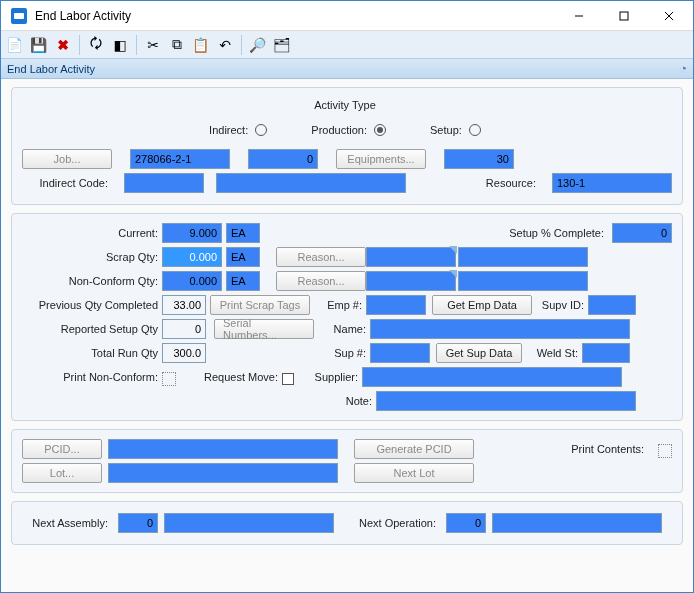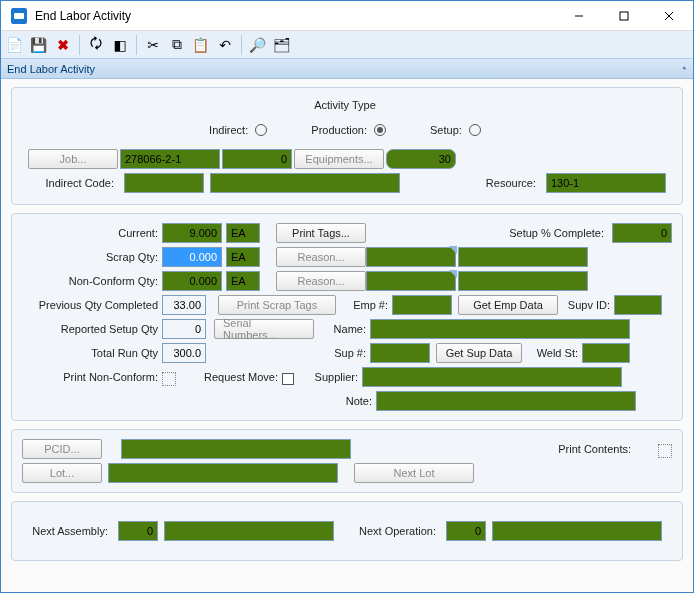--- a/index.html
+++ b/index.html
@@ -21,21 +21,21 @@
 .tabrow { height: 24px; background: #fafafa; display: flex; align-items: flex-end; padding: 0 2px; border-bottom: 1px solid #a0a0a0; }
 .tab { padding: 4px 12px; border: 1px solid #a0a0a0; border-bottom: none; background: #f2f2f2; margin-right: 2px; border-radius: 3px 3px 0 0; cursor: default; position: relative; top: 1px; }
 .tab.active { background: #fff; z-index: 1; }
 .content { flex: 1; background: #fafafa; padding: 8px 10px; overflow: hidden; }
 .content { display: flex; flex-direction: column; gap: 8px; }
 .group { border: 1px solid #c7d4e1; background: #f2f6fa; border-radius: 4px; padding: 6px 10px; }
 .row { display: flex; align-items: center; margin: 2px 0; min-height: 22px; }
 .lbl { text-align: right; padding-right: 4px; color: #222; }
 .gbtn { height: 20px; border: 1px solid #a0a0a0; background: linear-gradient(#fdfdfd,#e8e8e8); border-radius: 2px; display: flex; align-items: center; justify-content: center; padding: 0 8px; cursor: default; color: #222; }
 .gbtn.disabled { color: #8a8a8a; }
-input[type=text] { height: 20px; border: 1px solid #7e9db9; padding: 0 4px; background: #4d7c0f; }
+input[type=text] { height: 20px; border: 1px solid #7e9db9; padding: 0 4px; background: #3b82f6; }
 input[type=text].ra { text-align: right; }
 input[type=text].sel { background: #3399ff; color: #fff; }
 input.readonly { background: #f2f6fa; }
 .radio { width: 12px; height: 12px; border: 1px solid #555; border-radius: 50%; display: inline-block; margin-right: 4px; position: relative; top: 2px; }
 .radio.on::after { content: ""; position: absolute; left: 2px; top: 2px; width: 6px; height: 6px; background: #555; border-radius: 50%; }
 .chk { width: 12px; height: 12px; border: 1px solid #555; display: inline-block; position: relative; top: 2px; background: #fff; }
 .dotchk { width: 14px; height: 14px; border: 1px dotted #888; display: inline-block; position: relative; top: 2px; }
 .status { height: 20px; background: #e7eff8; border-top: 1px solid #b0cde8; display: flex; align-items: center; padding: 0 8px; }
 .status .right { margin-left: auto; }
 .reason-wrap { position: relative; width: 90px; }
@@ -88,51 +88,50 @@
   </div>
 
   <div class="subtitle">
     <span>End Labor Activity</span>
     <span class="helpicon">◔</span>
   </div>
 
 
   <div class="content">
 
-    <div class="group" style="padding:4px 16px 8px">
+    <div class="group" style="padding:4px 10px 8px">
       <div class="row" style="justify-content:center">
           <span class="lbl">Activity Type</span>
         </div>
       <div class="row" style="gap:40px;justify-content:center;margin-bottom:8px">
         <span><span class="lbl">Indirect:</span> <span class="radio"></span></span>
         <span><span class="lbl">Production:</span> <span class="radio on"></span></span>
         <span><span class="lbl">Setup:</span> <span class="radio"></span></span>
       </div>
-      <div class="row" style="gap:2px">
+      <div class="row" style="gap:18px">
         <div class="gbtn disabled" style="width:90px">Job...</div>
         <input type="text" style="width: 100px;" value="278066-2-1">
         <input type="text" class="ra" style="width: 70px;" value="0">
         <div class="gbtn disabled" style="width:90px">Equipments...</div>
-        <input type="text" class="ra" style="width: 70px; border-radius: 7px;" value="30">
-      </div>
-      <div class="row" style="gap:6px">
+        <input type="text" class="ra" style="width: 70px;" value="30">
+      </div>
+      <div class="row" style="gap:12px">
         <span class="lbl" style="width:90px">Indirect Code:</span>
         <input type="text" style="width: 80px;" value="">
         <input type="text" style="width: 190px;" value="">
         <span class="lbl" style="width:80px;margin-left:auto">Resource:</span>
         <input type="text" style="width: 120px;" value="130-1">
       </div>
     </div>
 
     <div class="group">
       <div class="row">
         <span class="lbl" style="width:140px">Current:</span>
         <input type="text" class="ra" style="width: 60px;" value="9.000">
         <input type="text" style="width: 34px; margin-left: 4px;" value="EA">
-        <div class="gbtn" style="width:90px;margin-left:16px">Print Tags...</div>
         <span class="lbl" style="margin-left:auto">Setup % Complete:</span>
         <input type="text" class="ra" style="width: 60px; margin-left: 4px;" value="0">
       </div>
       <div class="row">
         <span class="lbl" style="width:140px">Scrap Qty:</span>
         <input type="text" class="ra sel" style="width: 60px;" value="0.000">
         <input type="text" style="width: 34px; margin-left: 4px;" value="EA">
         <div class="gbtn disabled" style="width:90px;margin-left:16px">Reason...</div>
         <div class="reason-wrap"><input type="text" style="width: 90px;"></div>
         <input type="text" style="width: 130px; margin-left: 2px;">
@@ -141,21 +140,21 @@
         <span class="lbl" style="width:140px">Non-Conform Qty:</span>
         <input type="text" class="ra" style="width: 60px;" value="0.000">
         <input type="text" style="width: 34px; margin-left: 4px;" value="EA">
         <div class="gbtn disabled" style="width:90px;margin-left:16px">Reason...</div>
         <div class="reason-wrap"><input type="text" style="width: 90px;"></div>
         <input type="text" style="width: 130px; margin-left: 2px;">
       </div>
       <div class="row">
         <span class="lbl" style="width:140px">Previous Qty Completed</span>
         <input type="text" class="ra readonly" style="width: 44px;" value="33.00">
-        <div class="gbtn disabled" style="width:118px;margin-left:12px">Print Scrap Tags</div>
+        <div class="gbtn disabled" style="width:100px;margin-left:4px">Print Scrap Tags</div>
         <span class="lbl" style="width:48px;margin-left:8px">Emp #:</span>
         <input type="text" style="width: 60px;" value="">
         <div class="gbtn" style="width:100px;margin-left:6px">Get Emp Data</div>
         <span class="lbl" style="width:52px;margin-left:4px">Supv ID:</span>
         <input type="text" style="width: 48px;" value="">
       </div>
       <div class="row">
         <span class="lbl" style="width:140px">Reported Setup Qty</span>
         <input type="text" class="ra readonly" style="width: 44px;" value="0">
         <div class="gbtn disabled" style="width:100px;margin-left:8px">Serial Numbers...</div>
@@ -181,34 +180,35 @@
         <input type="text" style="width: 260px;" value="">
       </div>
       <div class="row">
         <span style="width:300px"></span>
         <span class="lbl" style="width:54px">Note:</span>
         <input type="text" style="width: 260px;" value="">
       </div>
     </div>
 
     <div class="group">
-      <div class="row" style="gap:19px">
+      <div class="row" style="gap:6px">
         <div class="gbtn disabled" style="width:80px">PCID...</div>
         <input type="text" style="width: 230px;" value="">
+        <div class="gbtn disabled" style="width:120px;margin-left:10px">Generate PCID</div>
         <span class="lbl" style="margin-left:auto">Print Contents:</span>
         <span class="dotchk" style="margin-left:4px"></span>
       </div>
       <div class="row" style="gap:6px">
         <div class="gbtn disabled" style="width:80px">Lot...</div>
         <input type="text" style="width: 230px;" value="">
         <div class="gbtn disabled" style="width:120px;margin-left:10px">Next Lot</div>
       </div>
     </div>
 
-    <div class="group" style="padding:16px 10px">
+    <div class="group" style="padding:8px 10px">
       <div class="row" style="gap:6px">
         <span class="lbl" style="width:90px">Next Assembly:</span>
         <input type="text" class="ra" style="width: 40px;" value="0">
         <input type="text" style="width: 170px;" value="">
         <span class="lbl" style="width:90px;margin-left:10px">Next Operation:</span>
         <input type="text" class="ra" style="width: 40px;" value="0">
         <input type="text" style="width: 170px;" value="">
       </div>
     </div>
 

